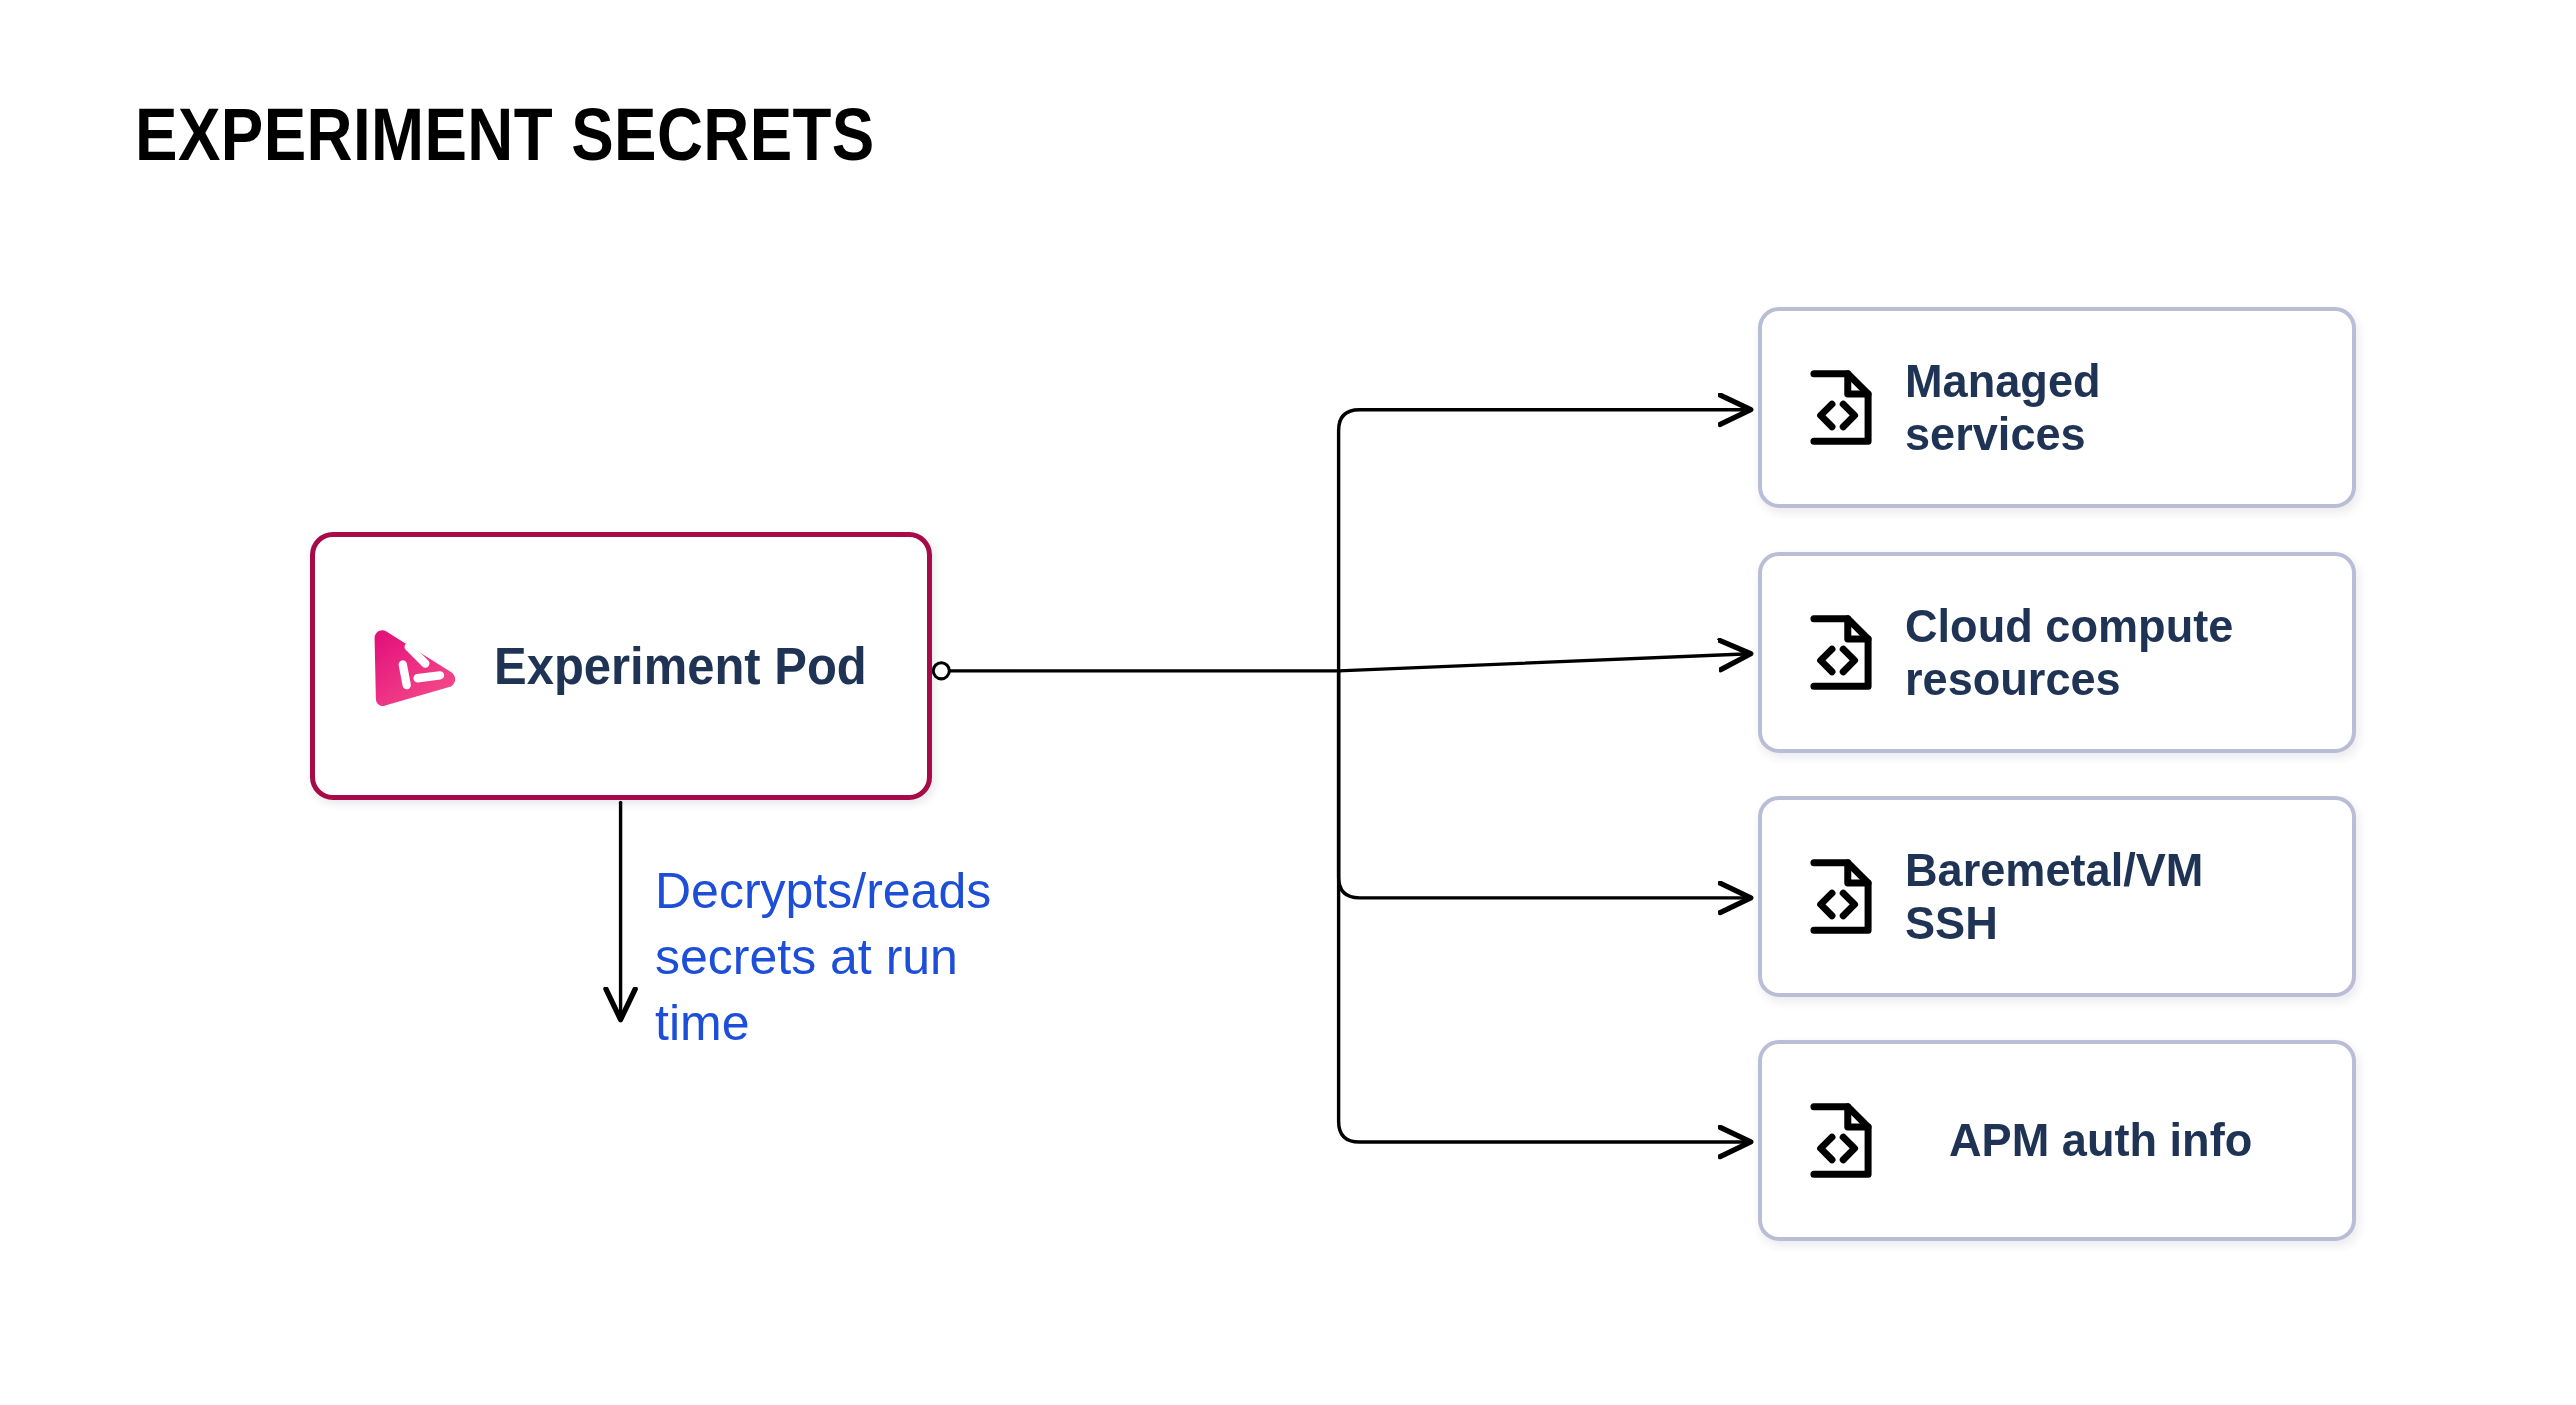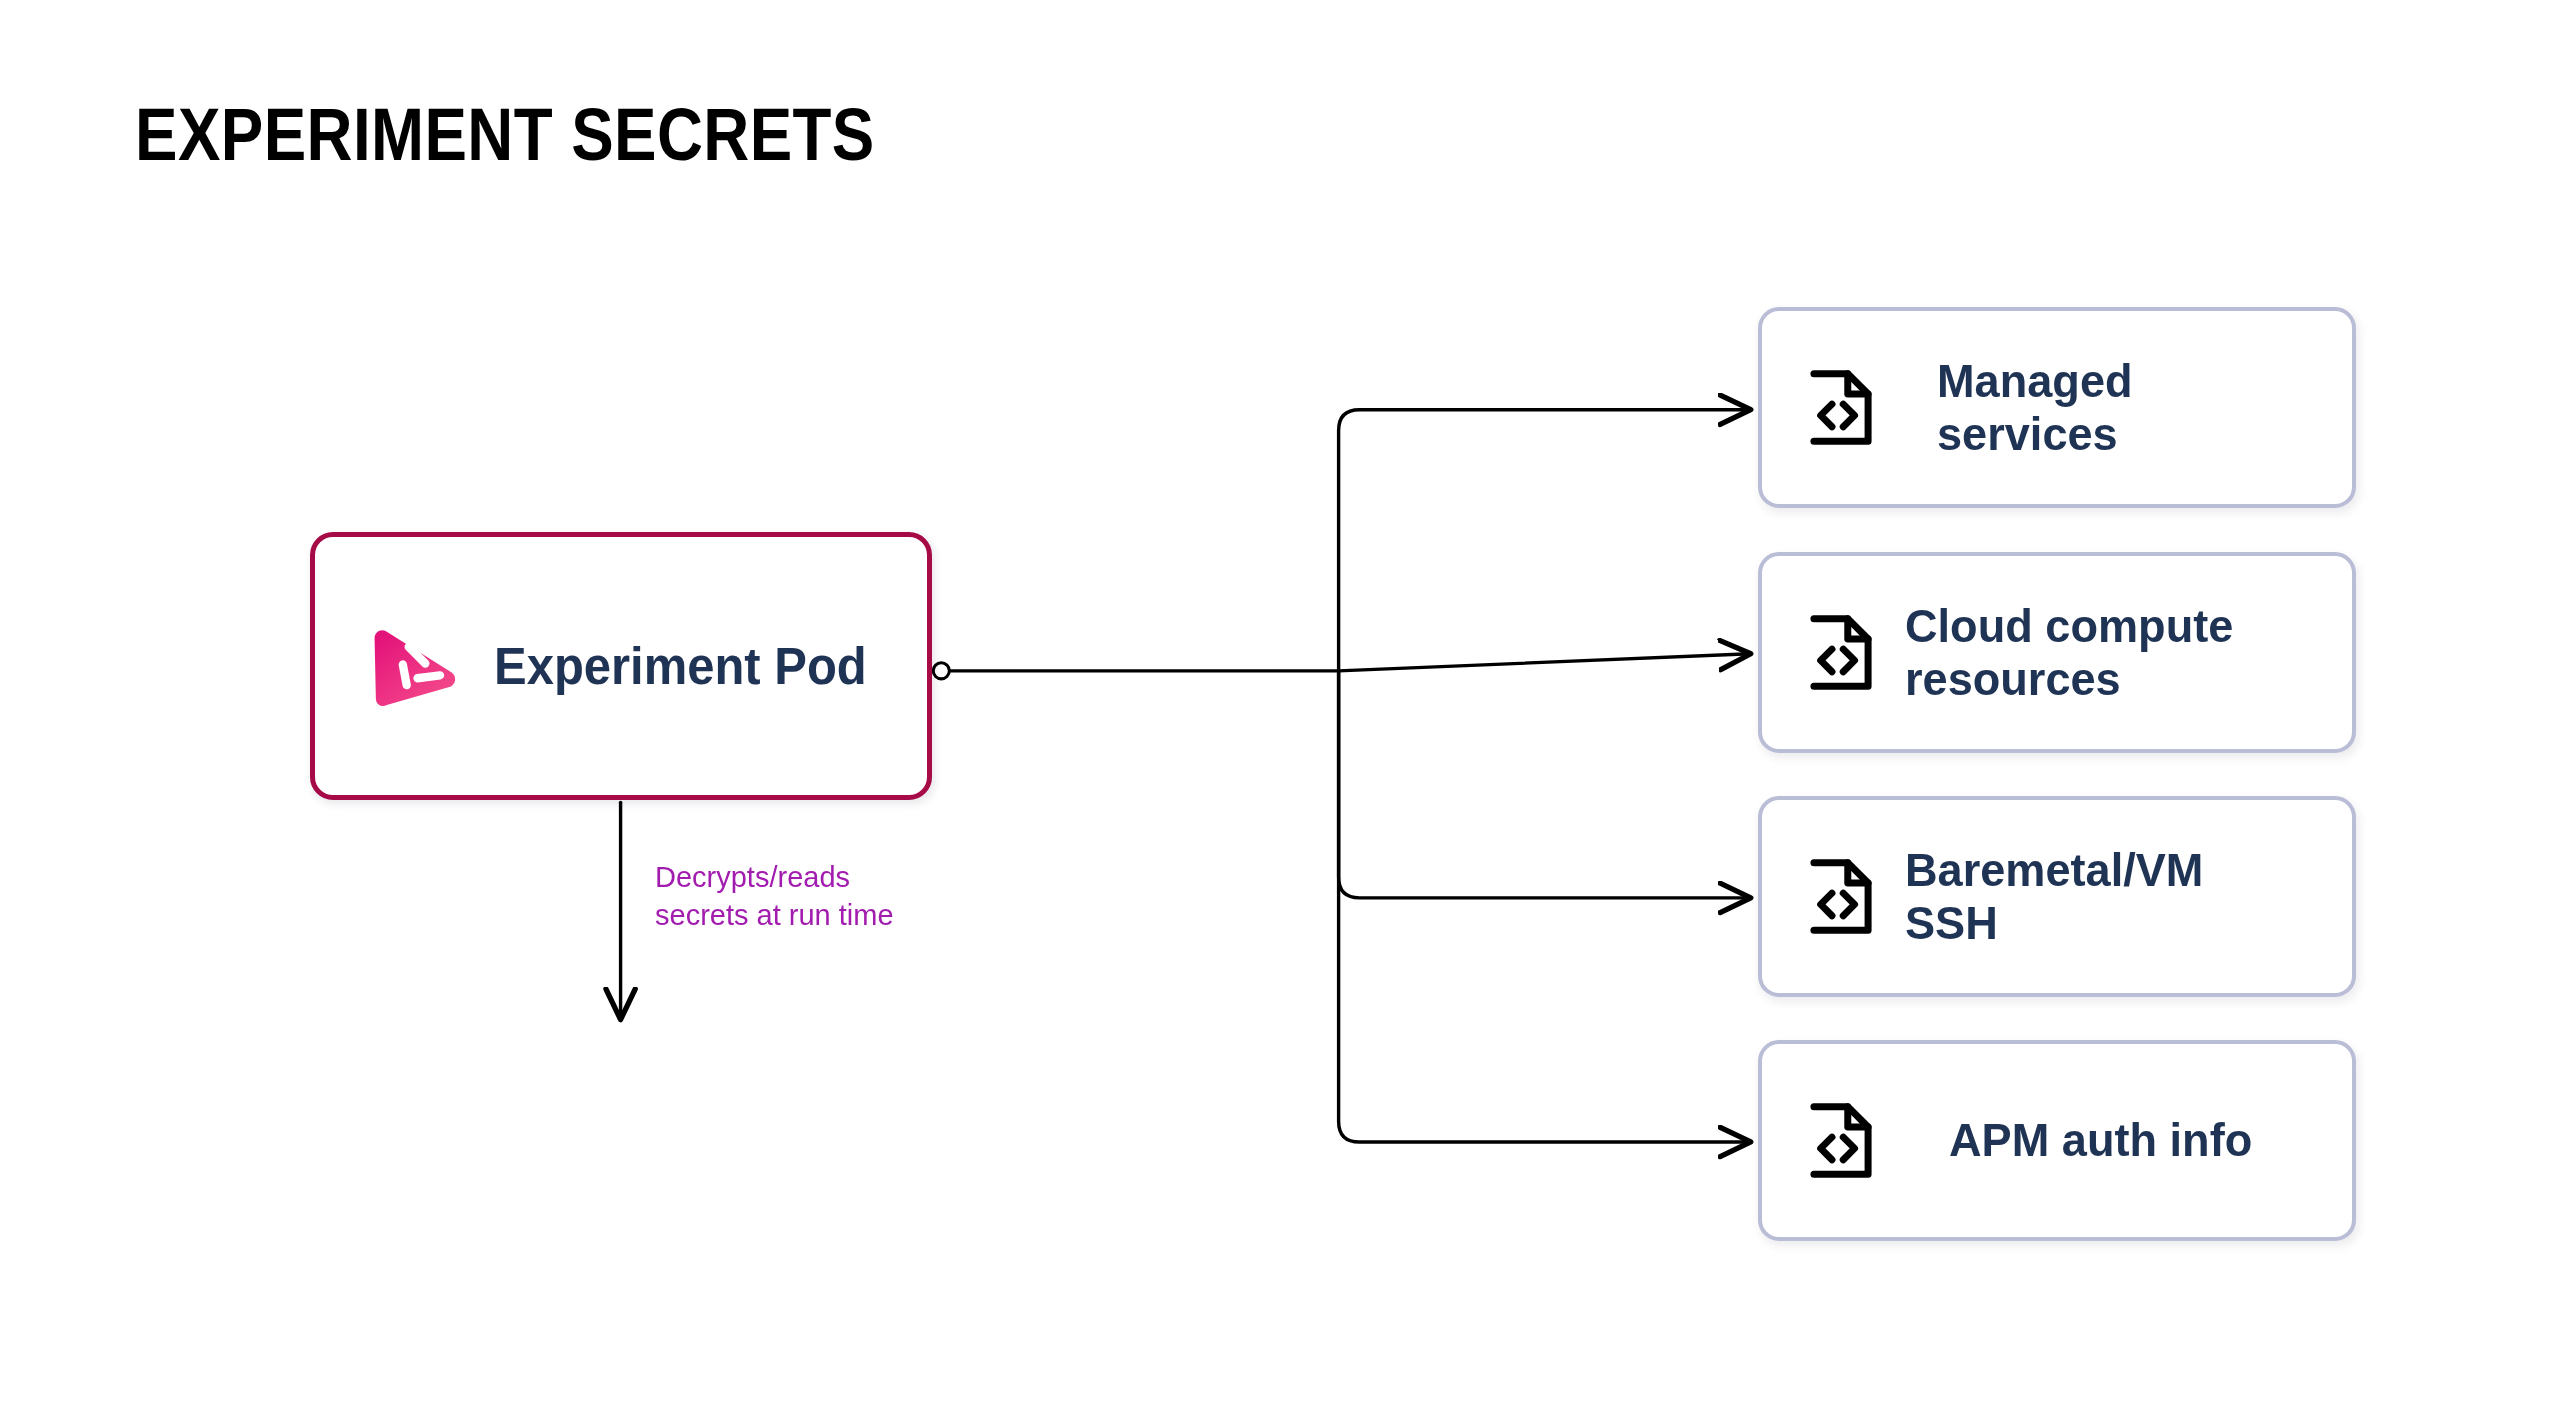--- a/index.html
+++ b/index.html
@@ -100,35 +100,35 @@
   }
   .res-card .card-label {
     margin-left: 30px;
     font-size: 47px;
     font-weight: 700;
     line-height: 1.12;
     color: #1F3354;
     transform: scaleX(0.96);
     transform-origin: left center;
   }
-  #card-managed-services { top: 307px;  height: 201px; gap: 32px; }
+  #card-managed-services { top: 307px;  height: 201px; }
   #card-cloud-compute    { top: 552px;  height: 201px; }
   #card-baremetal-ssh    { top: 796px;  height: 201px; }
   #card-apm-auth         { top: 1040px; height: 201px; gap: 44px; }
 
   
   #edge-label {
     position: absolute;
     left: 655px;
     top: 858px;
     width: 397px;
-    font-size: 29px;
+    font-size: 50px;
     font-weight: 400;
     line-height: 1.32;
-    color: #a21caf;
+    color: #1d4ed8;
     white-space: pre-line;
   }
 
   
   #secret-node {
     position: absolute;
     left: 534px;
     top: 1042px;
     width: 175px;
     height: 189px;

